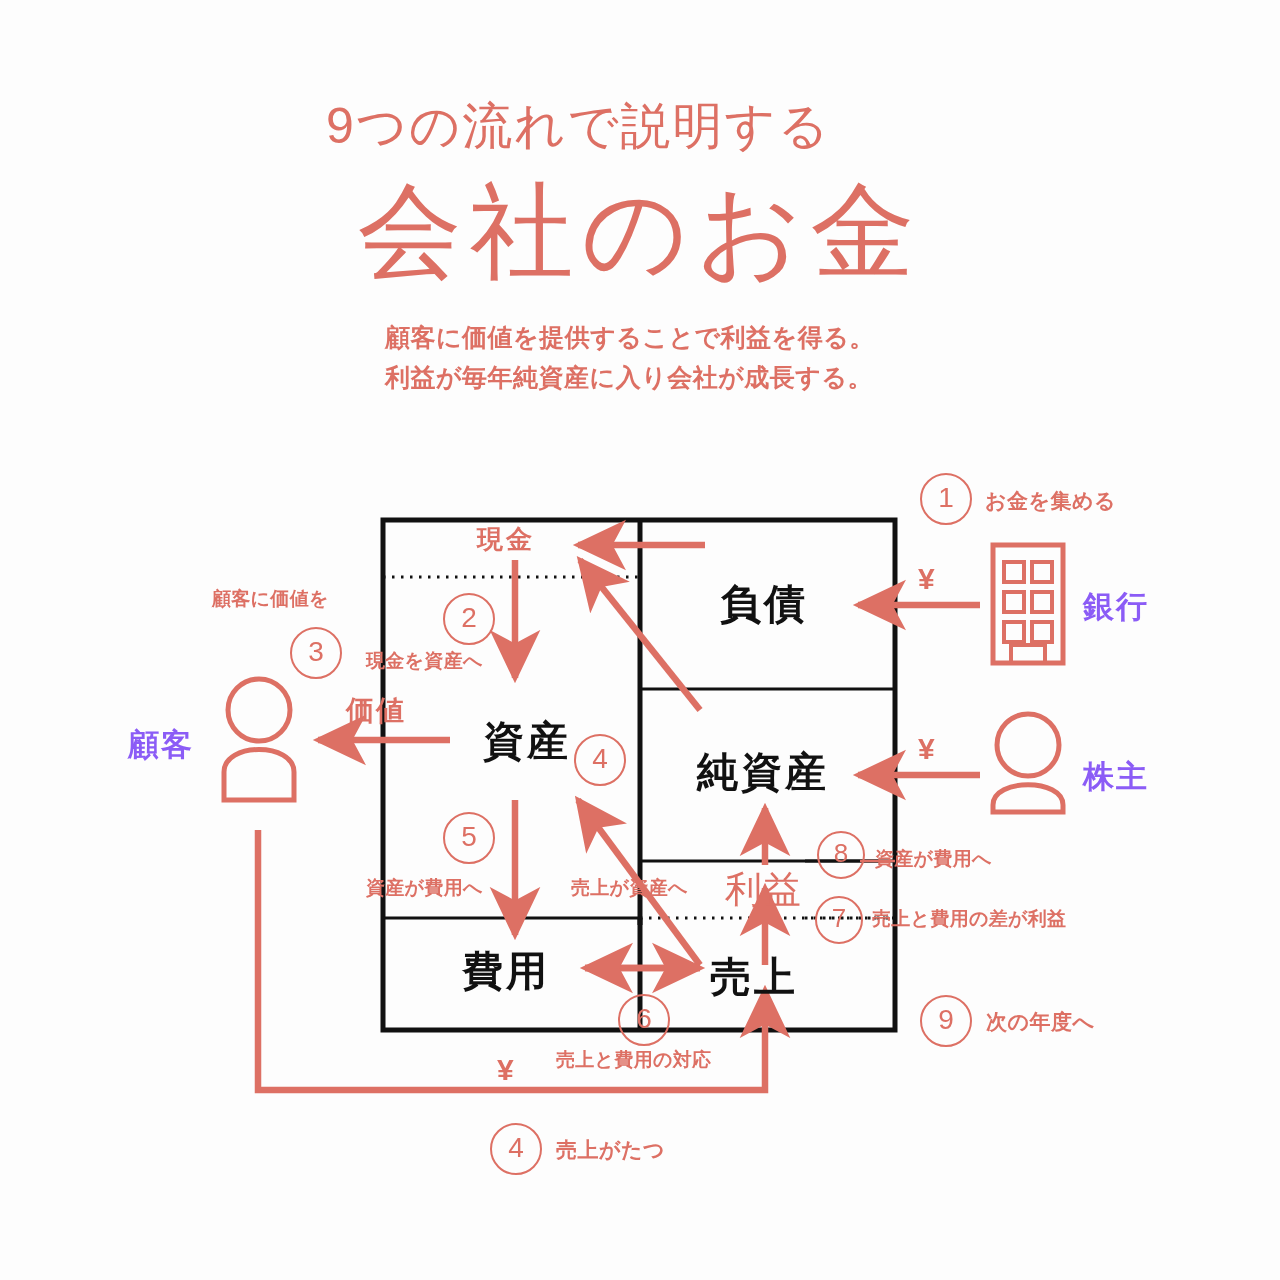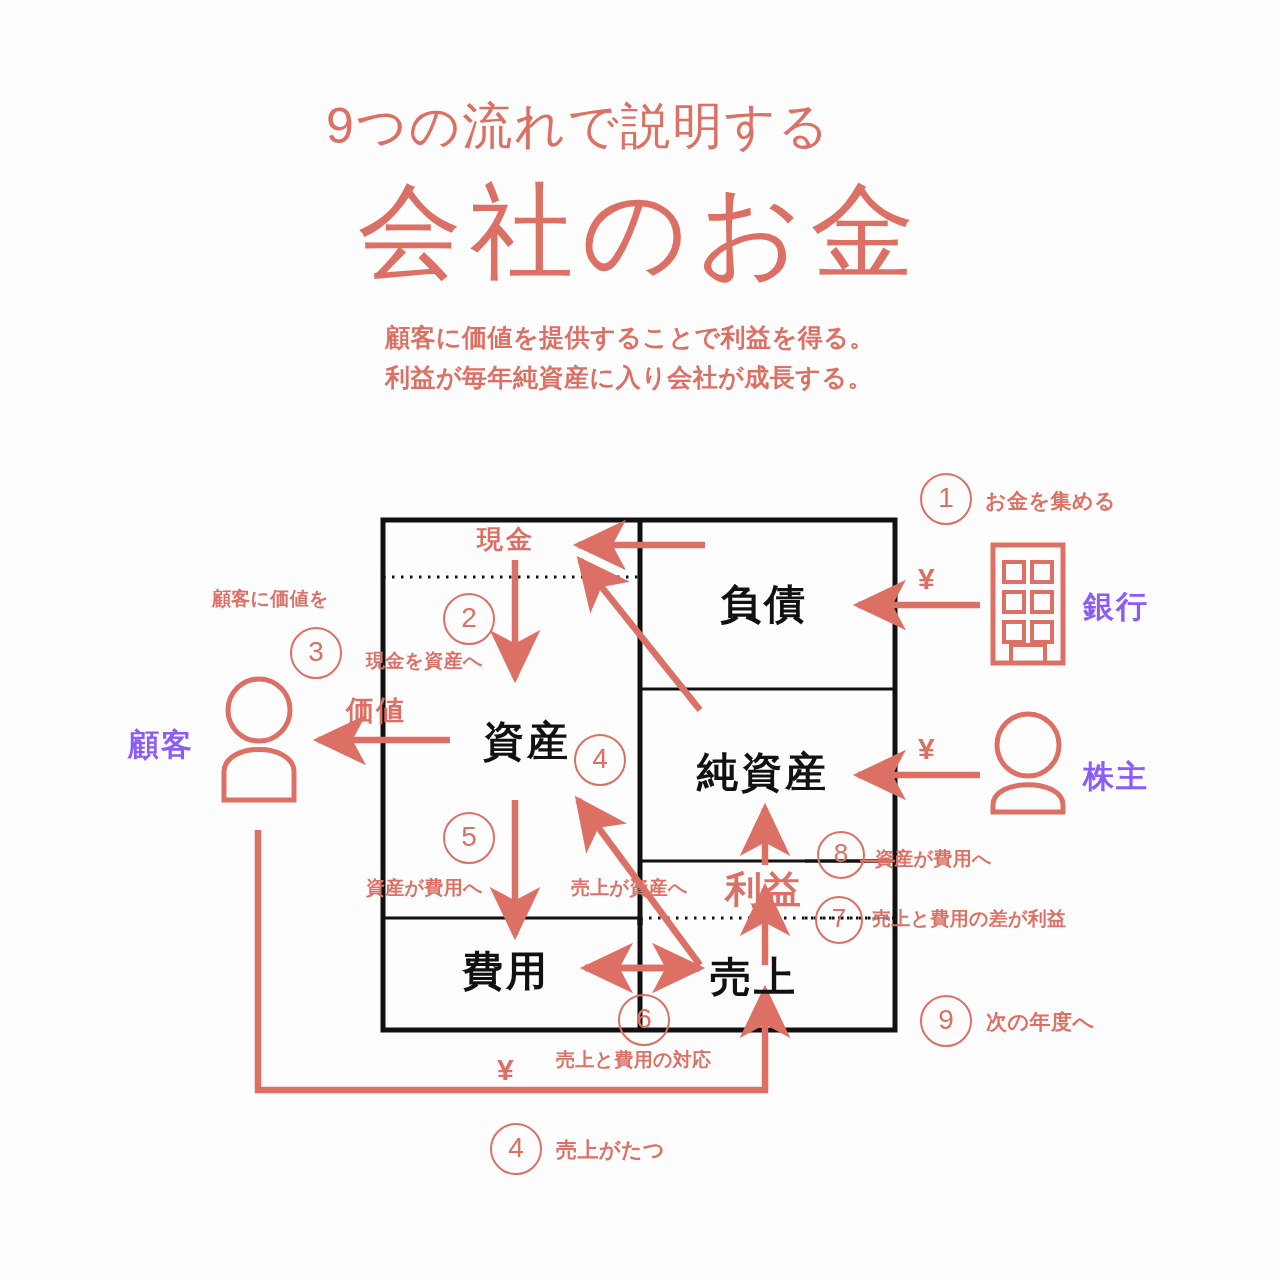--- a/index.html
+++ b/index.html
@@ -26,21 +26,21 @@
   .hdr-sub{
     position:absolute;left:385px;top:318px;width:560px;
     color:#dd7064;font-size:25px;font-weight:700;line-height:1.58;
     text-align:left;letter-spacing:0.5px;
   }
   
   .abs{position:absolute;white-space:nowrap;text-align:right;}
   .blk{color:#111;font-weight:700;}
   .cell-label{font-size:41px;letter-spacing:3px;}
   .cash-label{font-size:26px;letter-spacing:3px;color:#dd7064;font-weight:700;}
-  .profit-label{font-size:37px;letter-spacing:2px;color:#dd7064;font-weight:700;}
+  .profit-label{font-size:37px;letter-spacing:2px;color:#dd7064;font-weight:400;}
   .note{font-size:19px;font-weight:700;color:#dd7064;letter-spacing:0.3px;}
   .note-lg{font-size:21px;font-weight:700;color:#dd7064;letter-spacing:0.5px;}
   .actor{font-size:31px;font-weight:700;color:#8b5cf6;letter-spacing:2px;}
   .value-lbl{font-size:28px;font-weight:700;color:#dd7064;letter-spacing:2px;}
   
   .step{
     position:absolute;width:48px;height:48px;border-radius:50%;
     border:2.2px solid #dd7064;color:#dd7064;
     font-size:28px;line-height:45px;text-align:center;
     font-weight:400;background:transparent;

